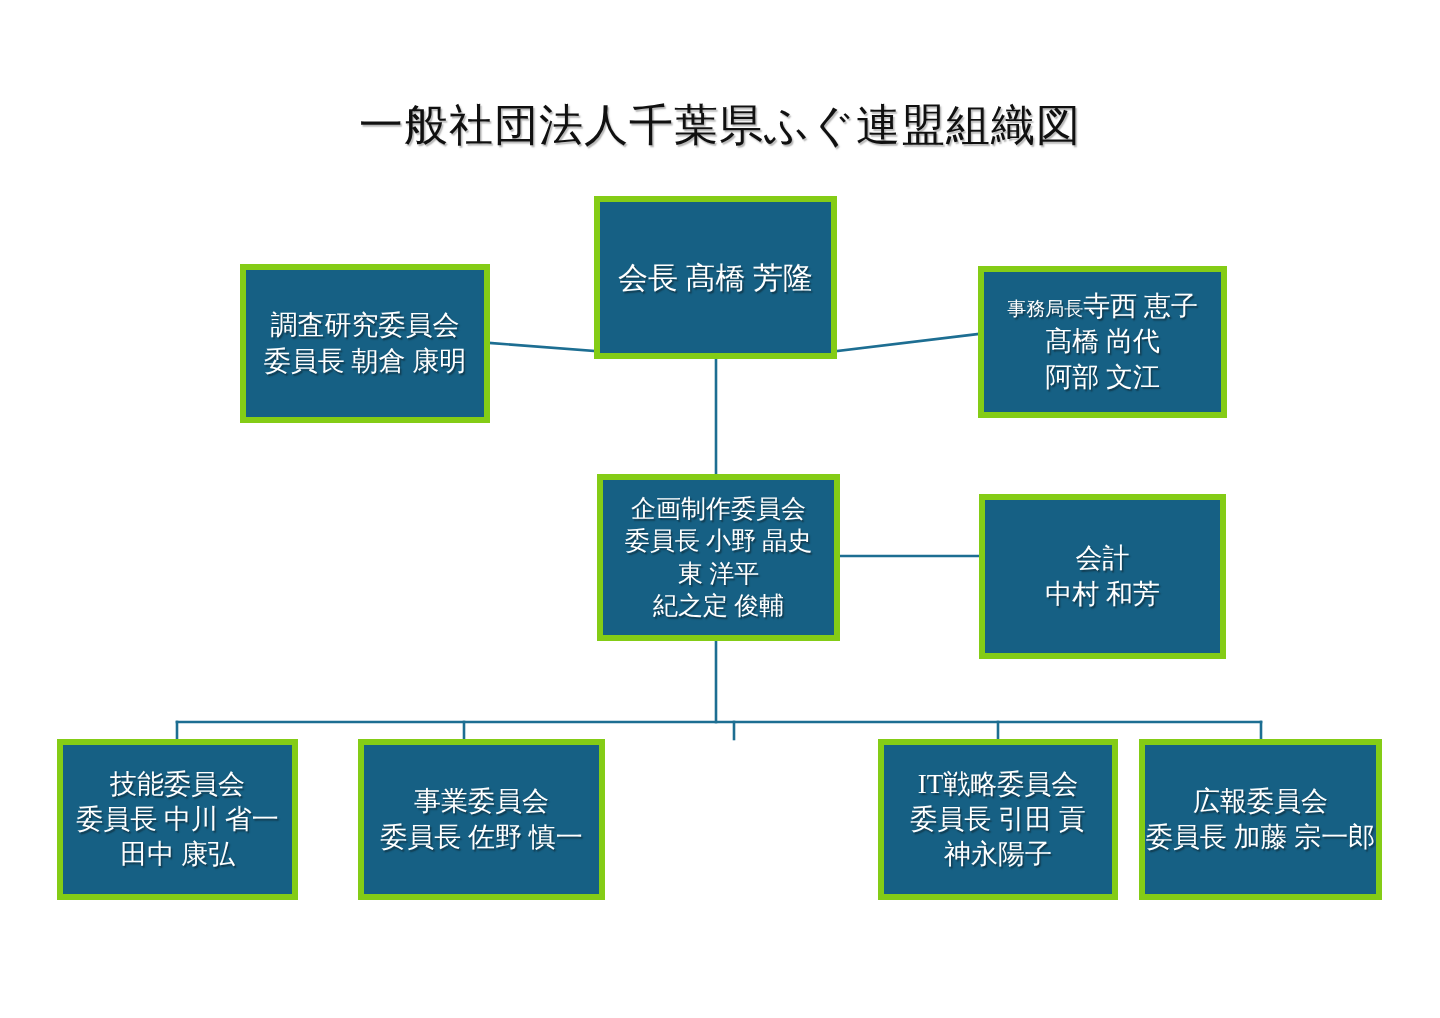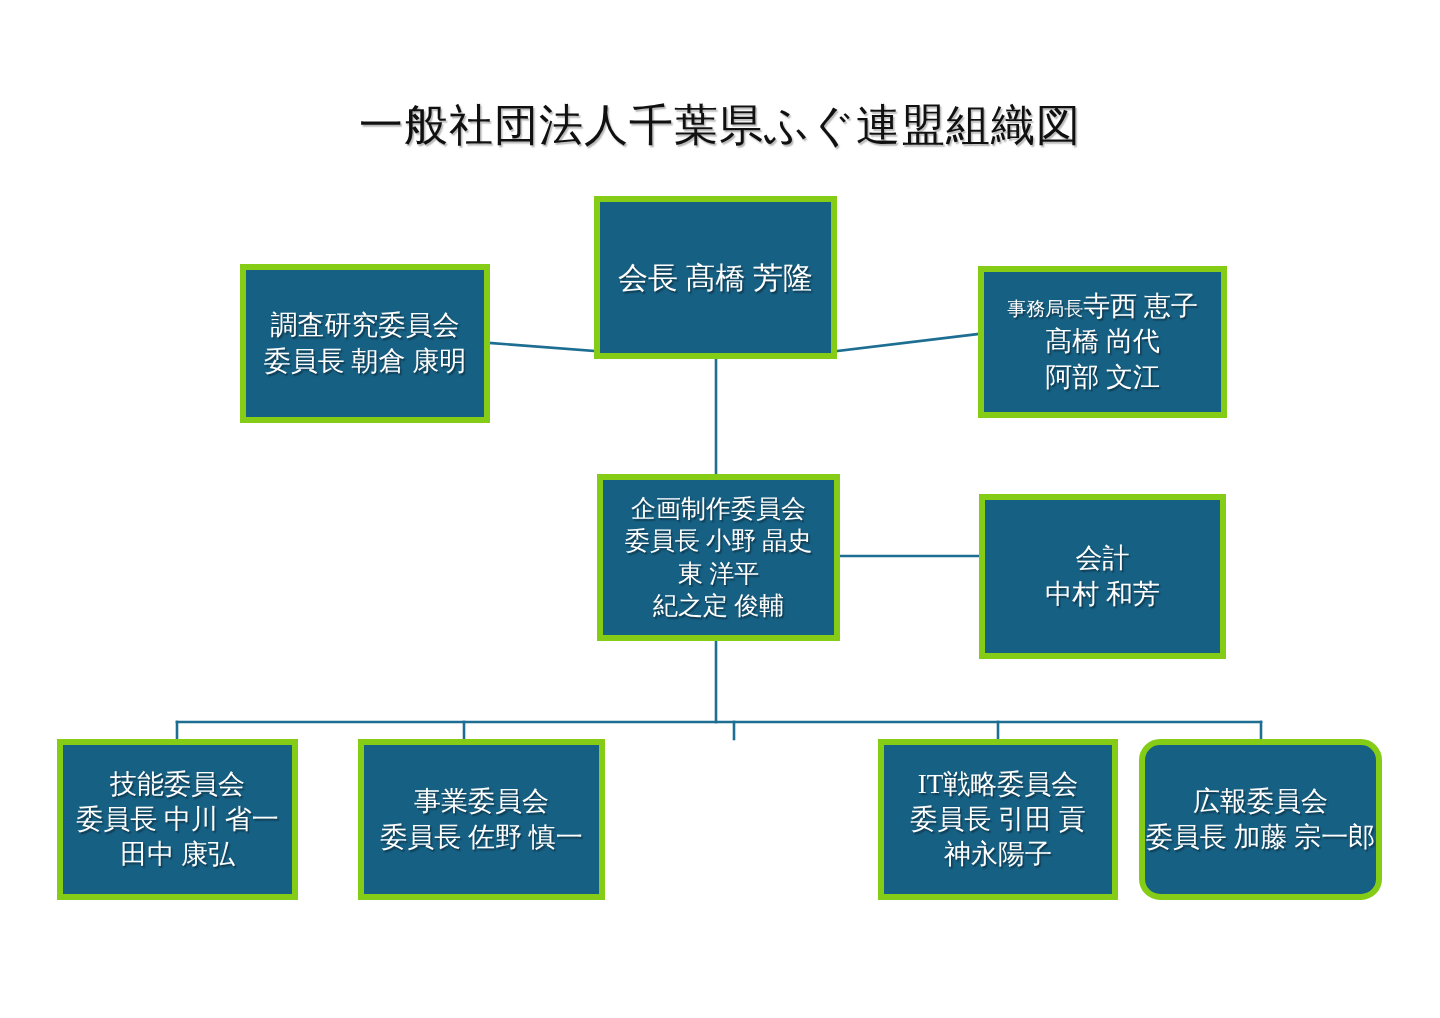--- a/index.html
+++ b/index.html
@@ -77,21 +77,21 @@
   #node-president    { left: 594px;  top: 196px; width: 243px; height: 163px; }
   #node-research     { left: 240px;  top: 264px; width: 250px; height: 159px; }
   #node-secretariat  { left: 978px;  top: 266px; width: 249px; height: 152px; }
   #node-planning     { left: 597px;  top: 474px; width: 243px; height: 167px; }
   #node-accounting   { left: 979px;  top: 474px; width: 247px; height: 165px; margin-top: 20px; }
 
   #node-skill        { left: 57px;   top: 739px; width: 241px; height: 161px; }
   #node-business     { left: 358px;  top: 739px; width: 247px; height: 161px; }
   #node-distribution { left: 613px;  top: 739px; width: 243px; height: 161px; }
   #node-it           { left: 878px;  top: 739px; width: 240px; height: 161px; }
-  #node-pr           { left: 1139px; top: 739px; width: 243px; height: 161px; border-radius: 21px; }
+  #node-pr           { left: 1139px; top: 739px; width: 243px; height: 161px; }
 </style>
 </head>
 <body>
 
 <div id="chart-root">
 
   <div id="chart-title">一般社団法人千葉県ふぐ連盟組織図</div>
 
   <svg id="connectors" viewBox="0 0 1440 1018" width="1440" height="1018" xmlns="http://www.w3.org/2000/svg">
     <g stroke="#1d6e92" stroke-width="2.6" fill="none" stroke-linecap="square">

